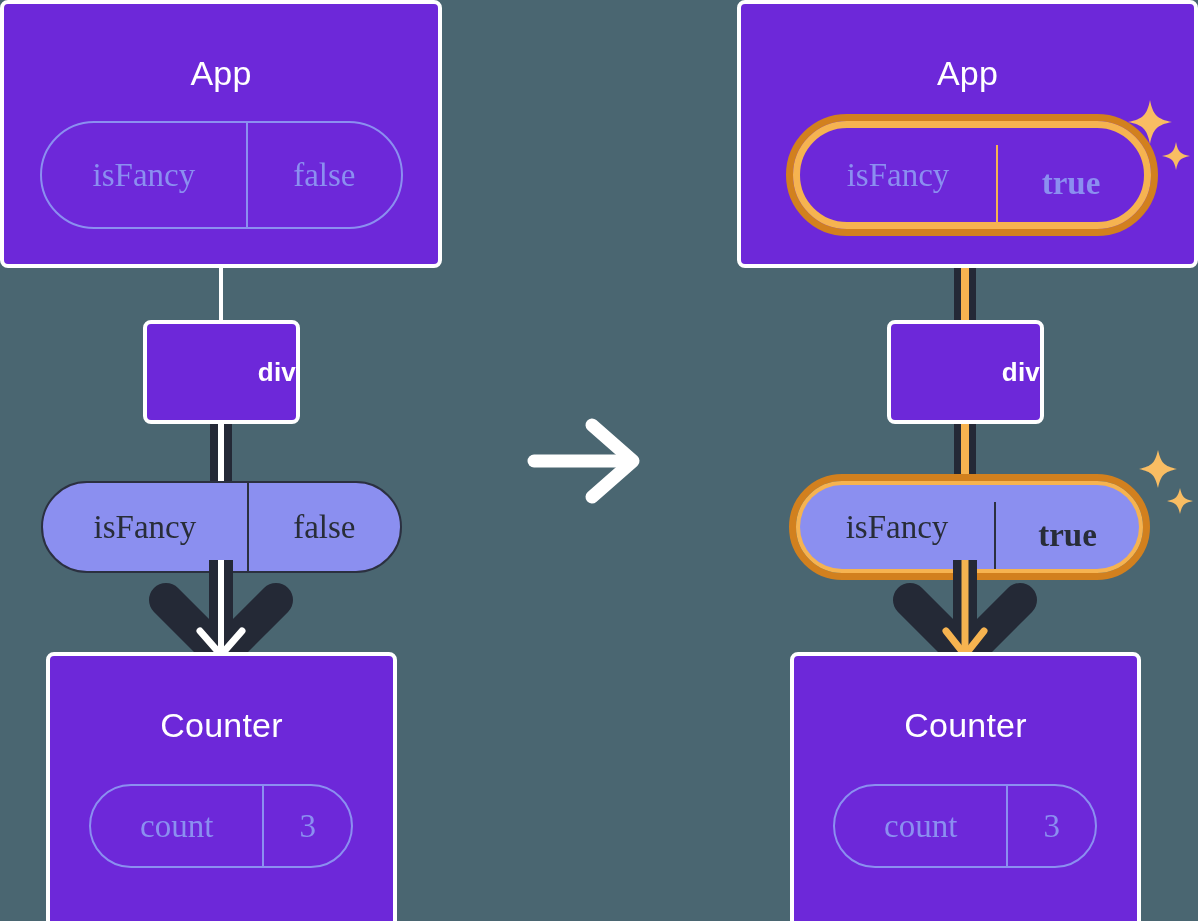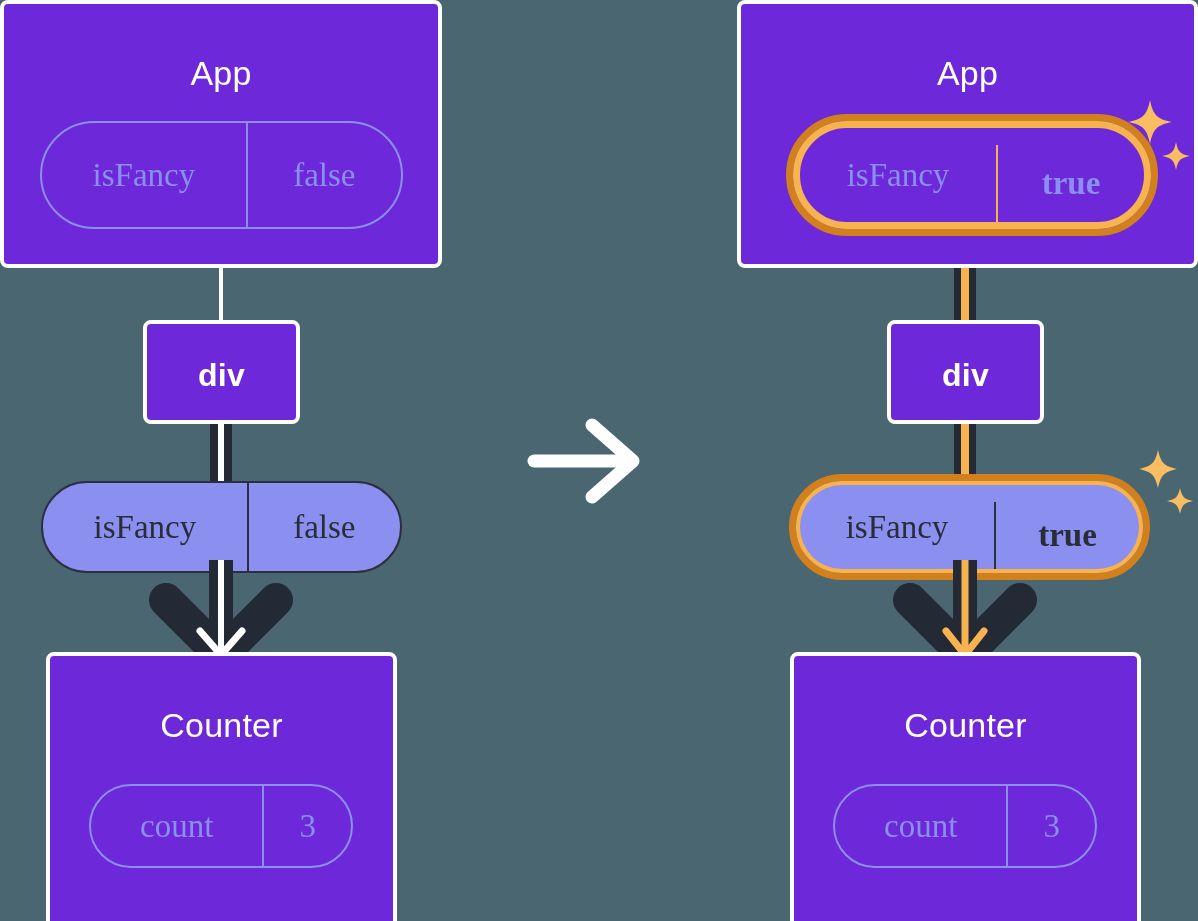--- a/index.html
+++ b/index.html
@@ -12,21 +12,21 @@
   svg.layer{position:absolute;left:0;top:0;width:1198px;height:921px;}
   .box{
     position:absolute;background:#6d28d9;border:4px solid #ffffff;
     border-radius:8px;box-sizing:border-box;
   }
   .box-title{
     position:absolute;left:0;right:0;text-align:center;
     color:#ffffff;font-size:34px;font-weight:400;letter-spacing:.2px;
     white-space:nowrap;
   }
-  .box-title.small{font-size:32px;font-weight:700;}
+  .box-title.small{font-size:26px;font-weight:700;text-align:right;}
   .pill{
     position:absolute;display:flex;align-items:stretch;box-sizing:border-box;
     border-radius:999px;overflow:hidden;font-family:Liberation Serif, serif;
   }
   .pill-outline{border:2px solid #8b8ff0;background:transparent;}
   .pill-filled{background:#8b8ff0;border:2px solid #2b3040;}
   .pill .cell{
     display:flex;align-items:center;justify-content:center;
     font-size:33px;white-space:nowrap;box-sizing:border-box;
   }

